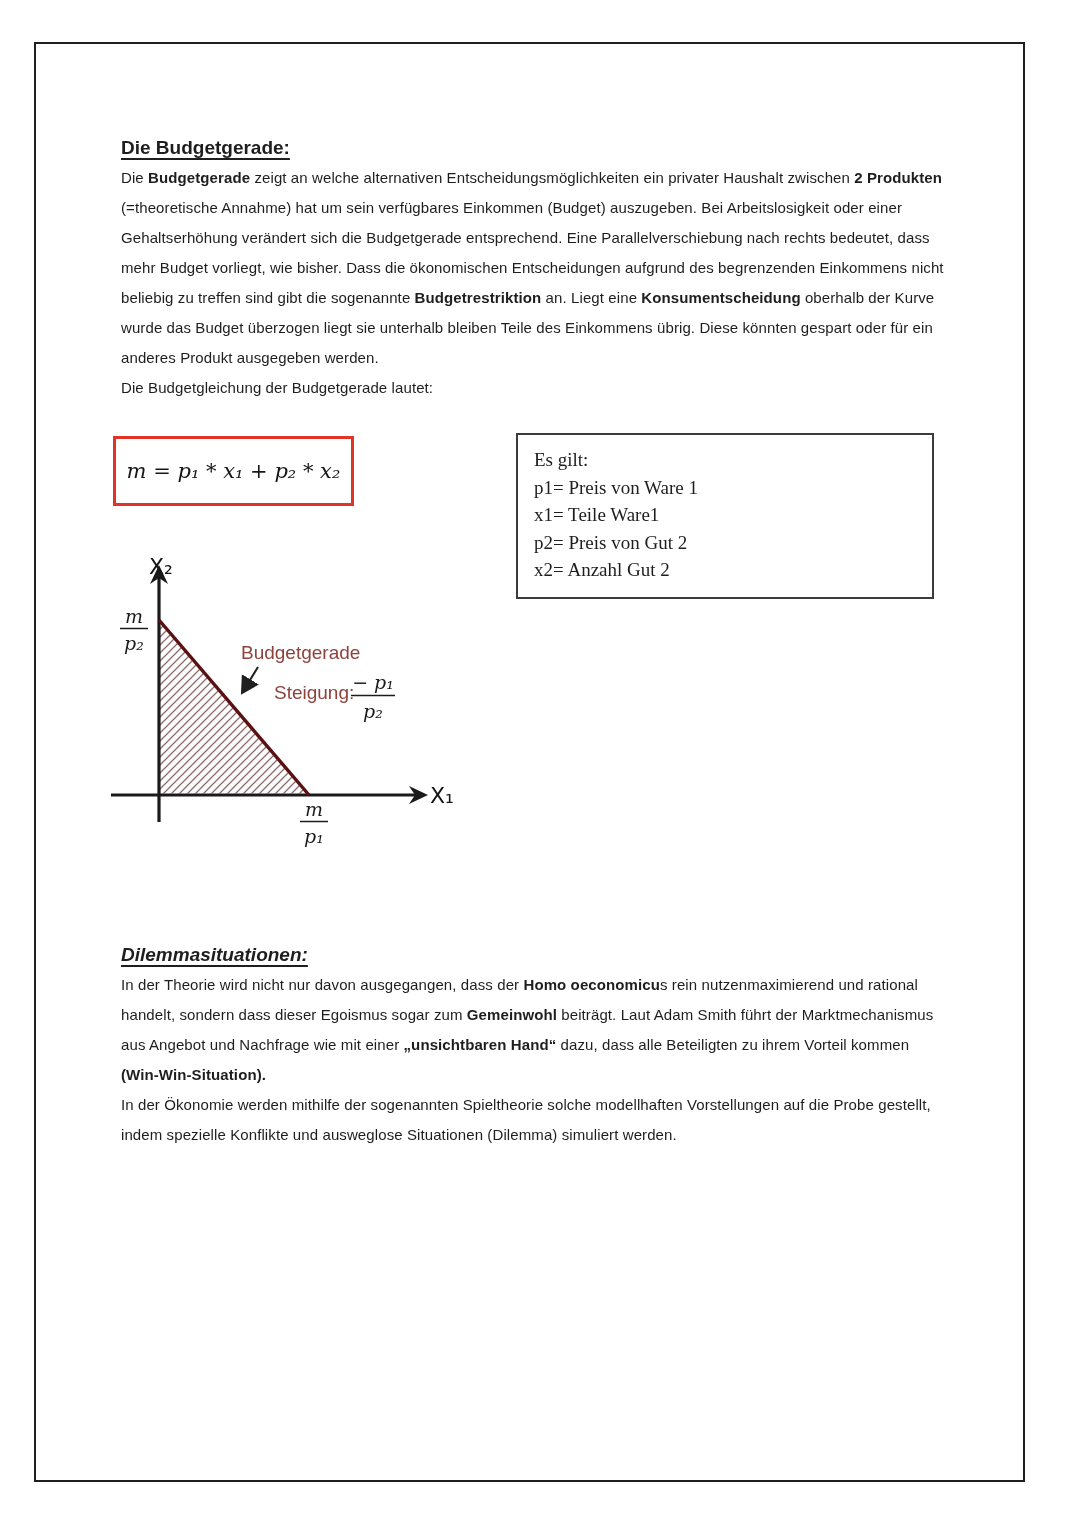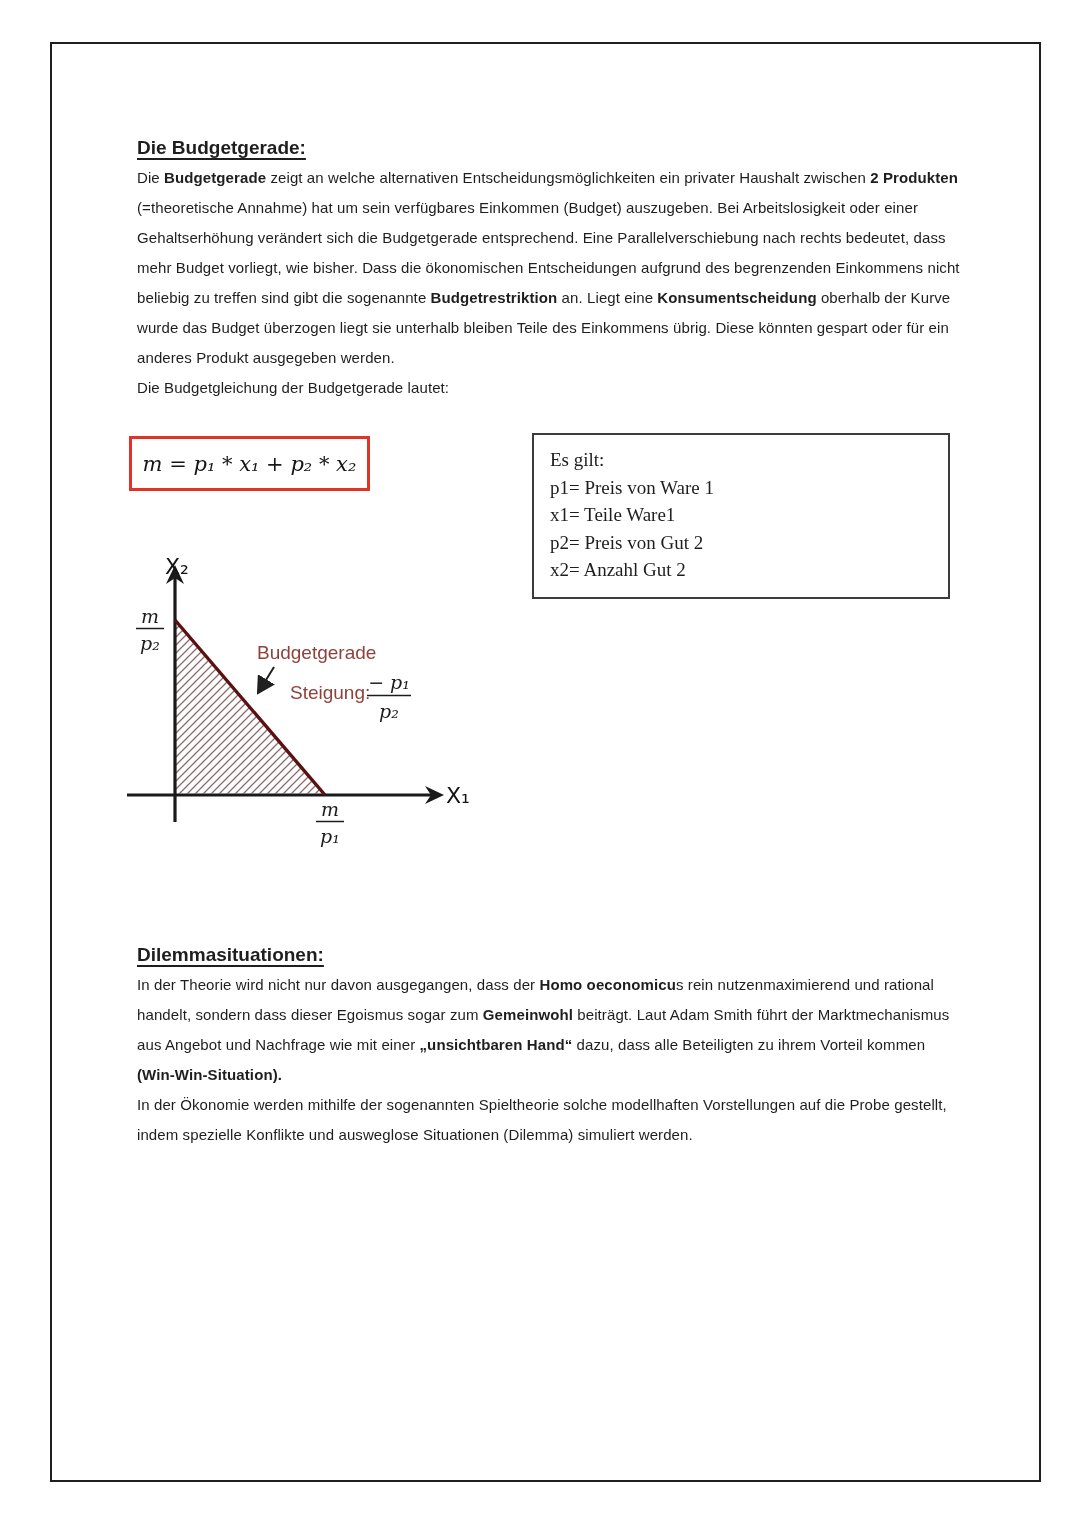--- a/index.html
+++ b/index.html
@@ -11,21 +11,21 @@
   }
   .canvas {
     position: relative;
     width: 1080px;
     height: 1527px;
     background: #ffffff;
     overflow: hidden;
   }
   .page {
     position: absolute;
-    left: 50px;
+    left: 34px;
     top: 42px;
     width: 991px;
     height: 1440px;
     border: 2px solid #1f1f1f;
     box-sizing: border-box;
     padding: 89px 76px 0 85px;
     background: #ffffff;
   }
   .doc-heading {
     font-size: 19px;
@@ -45,21 +45,21 @@
   .equation-intro { }
   .middle-zone {
     position: relative;
     height: 537px;
   }
   .formula-box {
     position: absolute;
     left: -8px;
     top: 33px;
     width: 241px;
-    height: 55px;
+    height: 70px;
     box-sizing: border-box;
     border: 3px solid var(--formula-border, #e23327);
     display: flex;
     align-items: center;
     justify-content: center;
     font-family: "DejaVu Serif", serif;
     font-style: italic;
     font-size: 21px;
     color: #161616;
   }
@@ -99,21 +99,21 @@
     font-size: 19px;
     fill: #1c1c1c;
   }
   .frac-bar { stroke: #1c1c1c; stroke-width: 1.5; }
   .graph-maroon-label {
     font-family: "Liberation Sans", sans-serif;
     font-size: 19px;
     fill: var(--labels, #8f423c);
   }
   .pointer-arrow { stroke: #202020; stroke-width: 2; fill: none; }
-  .dilemma-heading { margin-top: 0; }
+  .dilemma-heading { margin-top: 0; font-style: italic; }
   .para2 { }
 </style>
 </head>
 <body>
 
 <div class="canvas">
   <div class="page">
 
     <h2 class="doc-heading">Die Budgetgerade:</h2>
 

